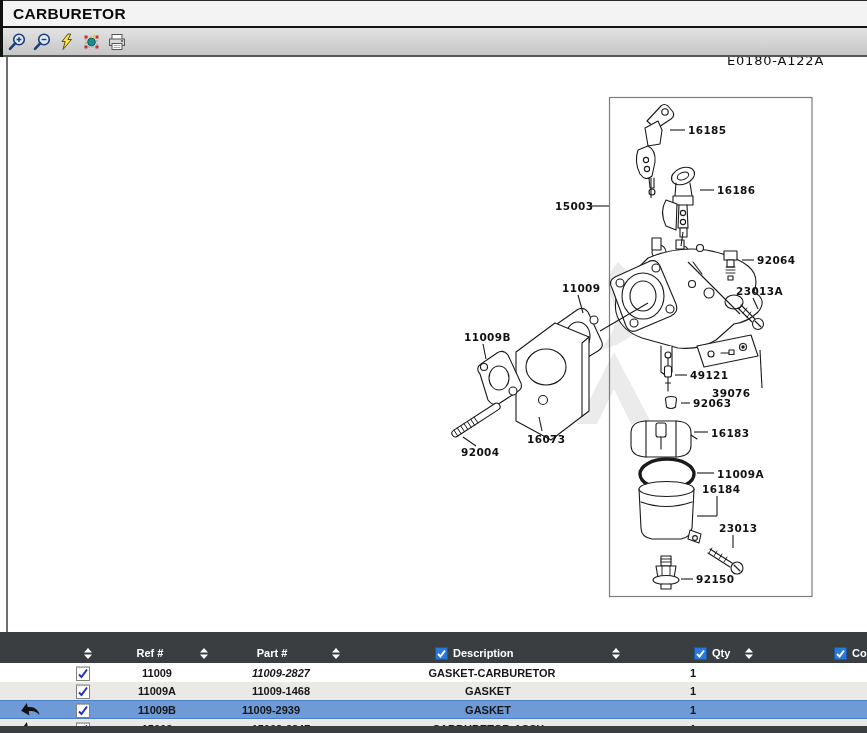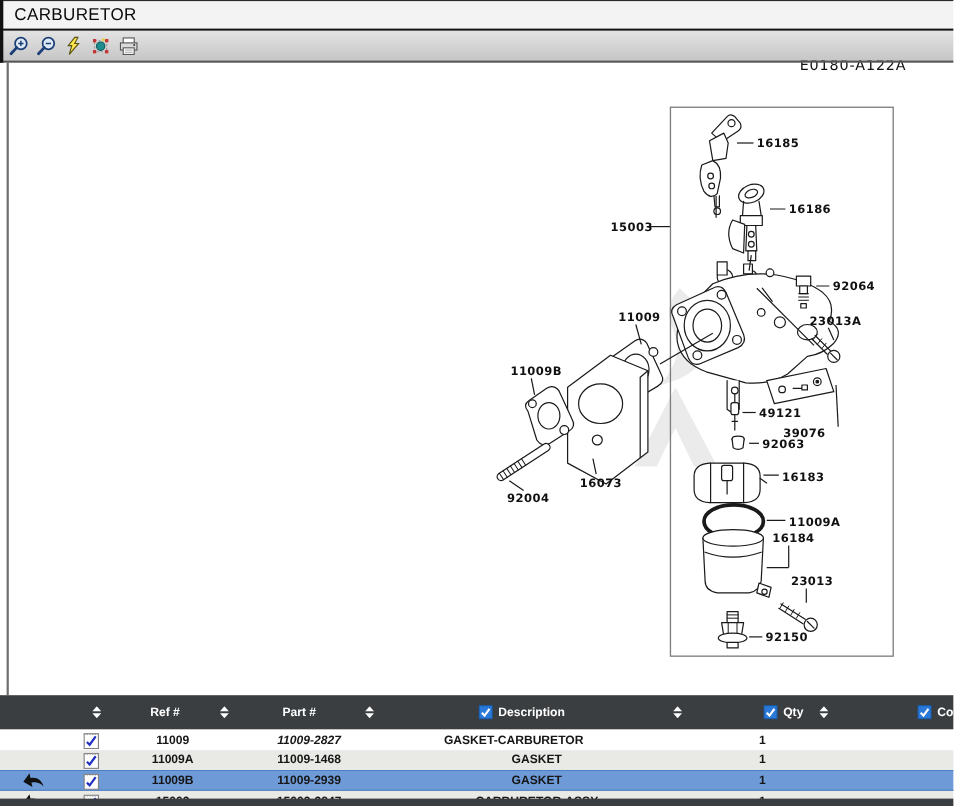--- a/index.html
+++ b/index.html
@@ -2,38 +2,38 @@
 <html style="--dark: #3b3e40; --sel: #6e9bd7;"><head>
 <meta charset="utf-8">
 <style>
   html,body{margin:0;padding:0;background:#fff;}
   #page{position:relative;width:867px;height:733px;overflow:hidden;background:#fff;
         font-family:"Liberation Sans",sans-serif;}
   
   #titlebar{position:absolute;left:0;top:0;width:867px;height:28px;background:#f3f3f3;
     border-top:1px solid #2a2a2a;border-bottom:2px solid #141414;box-sizing:border-box;
     display:flex;align-items:center;padding-left:13px;z-index:6;}
-  #titlebar .t{font-weight:normal;font-size:15.5px;letter-spacing:.3px;color:#0a0a0a;}
+  #titlebar .t{font-weight:bold;font-size:15.5px;letter-spacing:.3px;color:#0a0a0a;}
   #toolbar{position:absolute;left:0;top:28px;width:867px;height:29px;
     background:linear-gradient(#e3e3e3,#c6c6c6);border-bottom:2px solid #565656;
     box-sizing:border-box;display:flex;align-items:center;gap:3px;padding-left:6px;z-index:6;}
   .tbtn{width:22px;height:22px;display:flex;align-items:center;justify-content:center;
     background:transparent;border:none;padding:0;cursor:pointer;}
   #leftedge{position:absolute;left:0;top:0;width:3px;height:57px;background:#111;z-index:7;}
   #vline{position:absolute;left:6px;top:57px;width:2px;height:575px;background:#6e6e6e;z-index:2;}
   
   #dsvg{position:absolute;left:0;top:0;z-index:1;}
   #code{position:absolute;left:727px;top:53px;font-family:"DejaVu Sans",sans-serif;
     font-weight:normal;font-size:13px;letter-spacing:.8px;color:#111;z-index:2;}
   .plabel{font-family:"DejaVu Sans",sans-serif;font-weight:bold;font-size:10.5px;
     letter-spacing:.4px;fill:#111;}
   #wmtext{font-family:"Liberation Sans",sans-serif;font-weight:bold;}
   
   #thead{position:absolute;left:0;top:632px;width:867px;height:31px;background:var(--dark,#3b3e40);z-index:4;}
-  .hitem{position:absolute;top:0;height:31px;display:flex;align-items:center;gap:5px;
+  .hitem{position:absolute;top:0;height:42px;display:flex;align-items:center;gap:5px;
     color:#fff;font-weight:bold;font-size:11px;white-space:nowrap;}
   .hcenter{transform:translateX(-50%);}
   .row{position:absolute;left:0;width:867px;z-index:3;background:#fff;}
   .row.alt{background:#e9e9e6;}
   .row.sel{background:var(--sel,#6e9bd7);box-shadow:inset 0 1px 0 #4a7ec5, inset 0 -1px 0 #4a7ec5;}
   .cell{position:absolute;top:50%;transform:translate(-50%,-50%);font-weight:bold;font-size:11px;
     color:#161616;white-space:nowrap;}
   .rowicon{position:absolute;top:50%;transform:translate(-50%,-50%);display:flex;}
   #botbar{position:absolute;left:0;top:726px;width:867px;height:7px;background:var(--dark,#3b3e40);z-index:5;}
 </style>
@@ -318,21 +318,21 @@
       <div class="row" style="top: 663px; height: 19px;">
         <span class="rowicon" style="left: 83px;">
     <svg width="15" height="16" viewBox="0 0 15 16">
       <rect x="1" y="2" width="13" height="13.5" fill="#fff" stroke="#808080"></rect>
       <line x1="1" y1="2.6" x2="14" y2="2.6" stroke="#999" stroke-dasharray="1.2,1.2"></line>
       <path d="M3.5,9.5 L6,12 L11.5,4.5" stroke="#2030c0" stroke-width="2" fill="none"></path>
     </svg>
   </span>
         <span class="cell" style="left: 157px;">11009</span>
         <span class="cell" style="left: 281px; font-style: italic;">11009-2827</span>
-        <span class="cell" style="left: 467px;">GASKET-CARBURETOR</span>
+        <span class="cell" style="left: 492px;">GASKET-CARBURETOR</span>
         <span class="cell" style="left: 693px;">1</span>
       </div>
       <div class="row alt" style="top: 682px; height: 18px;">
         <span class="rowicon" style="left: 83px;">
     <svg width="15" height="16" viewBox="0 0 15 16">
       <rect x="1" y="2" width="13" height="13.5" fill="#fff" stroke="#808080"></rect>
       <line x1="1" y1="2.6" x2="14" y2="2.6" stroke="#999" stroke-dasharray="1.2,1.2"></line>
       <path d="M3.5,9.5 L6,12 L11.5,4.5" stroke="#2030c0" stroke-width="2" fill="none"></path>
     </svg>
   </span>
@@ -348,21 +348,21 @@
     </svg>
   </span>
         <span class="rowicon" style="left: 83px;">
     <svg width="15" height="16" viewBox="0 0 15 16">
       <rect x="1" y="2" width="13" height="13.5" fill="#fff" stroke="#808080"></rect>
       <line x1="1" y1="2.6" x2="14" y2="2.6" stroke="#999" stroke-dasharray="1.2,1.2"></line>
       <path d="M3.5,9.5 L6,12 L11.5,4.5" stroke="#2030c0" stroke-width="2" fill="none"></path>
     </svg>
   </span>
         <span class="cell" style="left: 157px;">11009B</span>
-        <span class="cell" style="left: 281px;">11009-2939</span>
+        <span class="cell" style="left: 271px;">11009-2939</span>
         <span class="cell" style="left: 488px;">GASKET</span>
         <span class="cell" style="left: 693px;">1</span>
       </div>
       <div class="row alt" style="top: 719px; height: 19px;">
         <span class="rowicon" style="left: 31px;">
     <svg width="22" height="17" viewBox="0 0 20 16">
       <path d="M7.5,1 L7.5,5 C13,5.2 16.5,8.5 17,14.5 C14.5,10.5 11.5,9 7.5,9 L7.5,13 L0.8,7 Z" fill="#111" transform="rotate(-12 9 8)"></path>
     </svg>
   </span>
         <span class="rowicon" style="left: 83px;">

